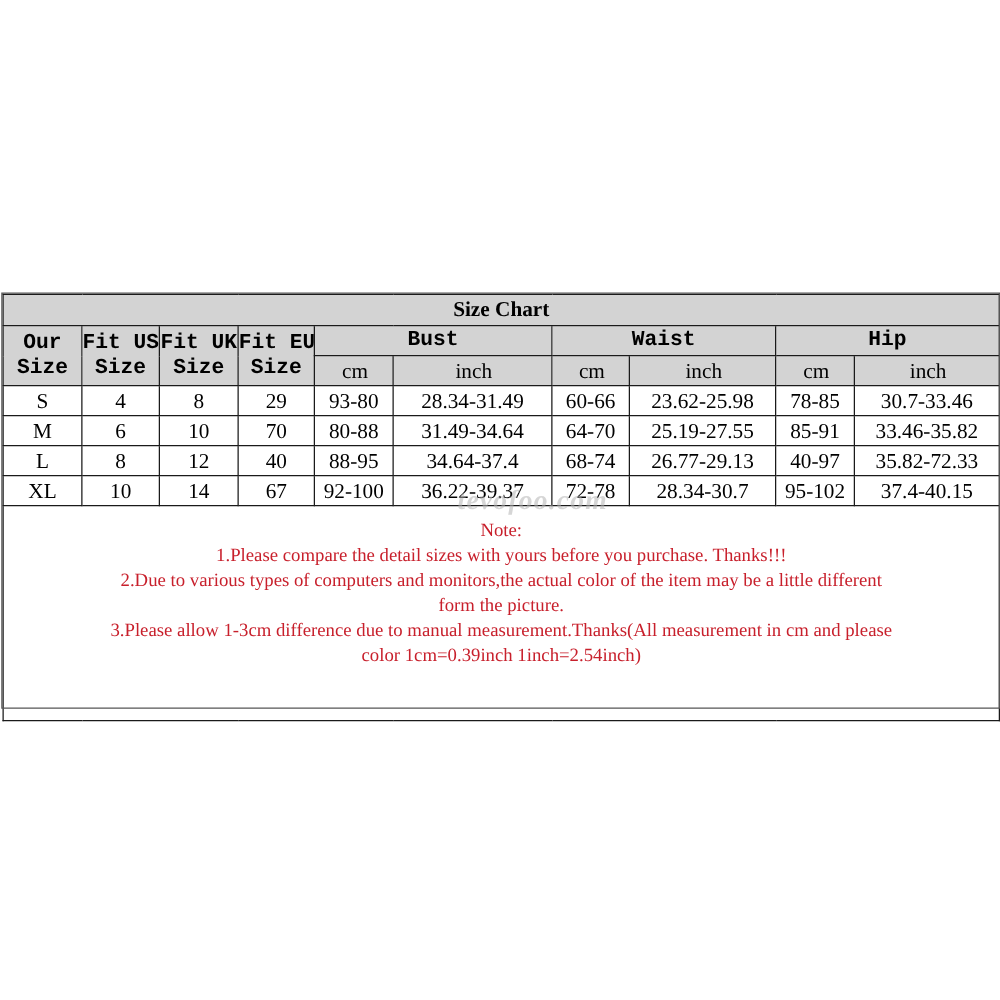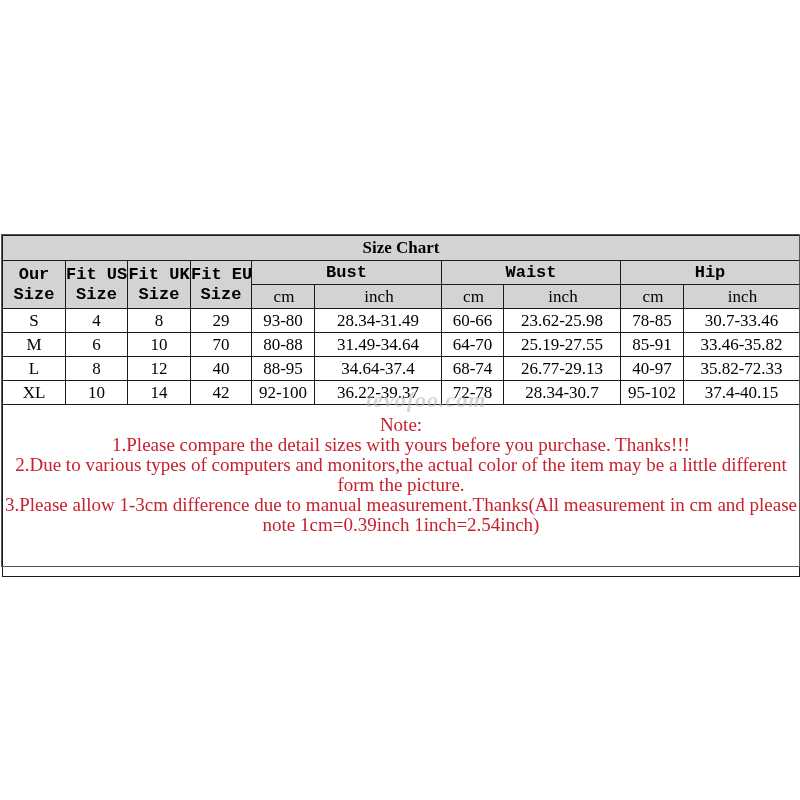--- a/index.html
+++ b/index.html
@@ -45,21 +45,21 @@
     .h2 td { height: 23px; }
     .data td { height: 23px; }
     .unit {
       text-align: right;
       font-weight: normal;
       padding-left: 2px !important;
     }
     .note-cell {
       height: 161px;
       color: #c8202c;
-      font-size: 19px;
+      font-size: 15px;
       line-height: 24.5px;
       text-align: center;
       vertical-align: top !important;
       padding-top: 10px !important;
       white-space: normal !important;
     }
     .note-line { display: block; }
     .outer-border {
       position: absolute;
       left: 1px;
@@ -167,37 +167,37 @@
       <td>34.64-37.4</td>
       <td>68-74</td>
       <td>26.77-29.13</td>
       <td>40-97</td>
       <td>35.82-72.33</td>
     </tr>
     <tr class="data">
       <td>XL</td>
       <td>10</td>
       <td>14</td>
-      <td>42</td>
+      <td>67</td>
       <td>92-100</td>
       <td>36.22-39.37</td>
       <td>72-78</td>
       <td>28.34-30.7</td>
       <td>95-102</td>
       <td>37.4-40.15</td>
     </tr>
 
     <tr>
       <td colspan="10" class="note-cell">
         <span class="note-line">Note:</span>
         <span class="note-line">1.Please compare the detail sizes with yours before you purchase. Thanks!!!</span>
         <span class="note-line">2.Due to various types of computers and monitors,the actual color of the item may be a little different</span>
         <span class="note-line">form the picture.</span>
         <span class="note-line">3.Please allow 1-3cm difference due to manual measurement.Thanks(All measurement in cm and please</span>
-        <span class="note-line">note 1cm=0.39inch 1inch=2.54inch)</span>
+        <span class="note-line">color 1cm=0.39inch 1inch=2.54inch)</span>
       </td>
     </tr>
   </tbody>
     </table>
 </div>
 
 <div class="outer-border"></div>
 <div class="watermark">tevofoo.com</div>
 
 </body></html>

